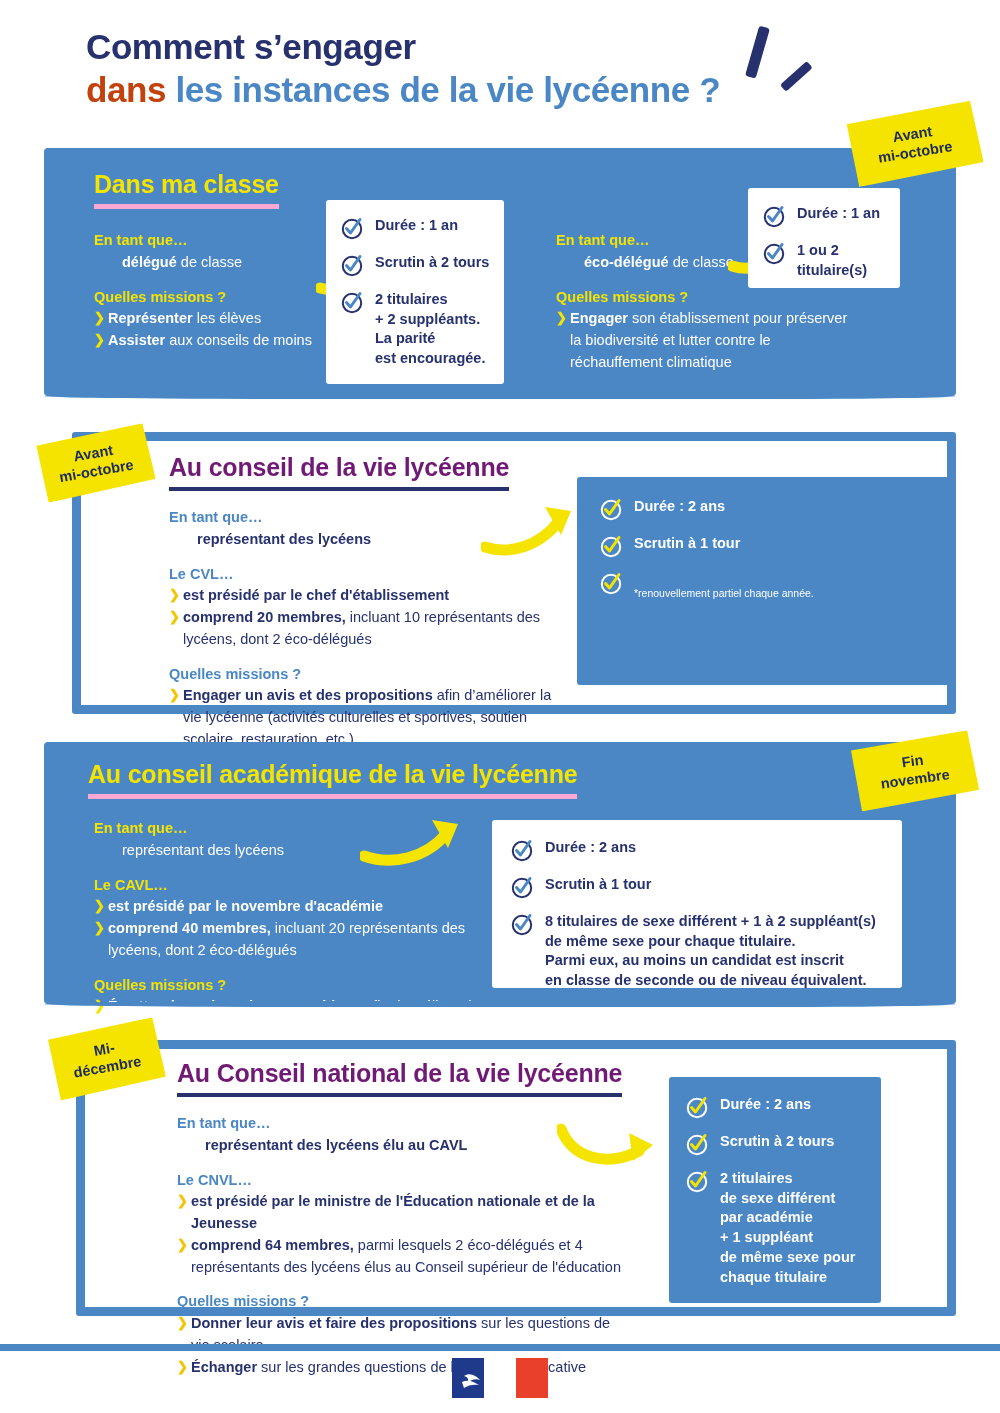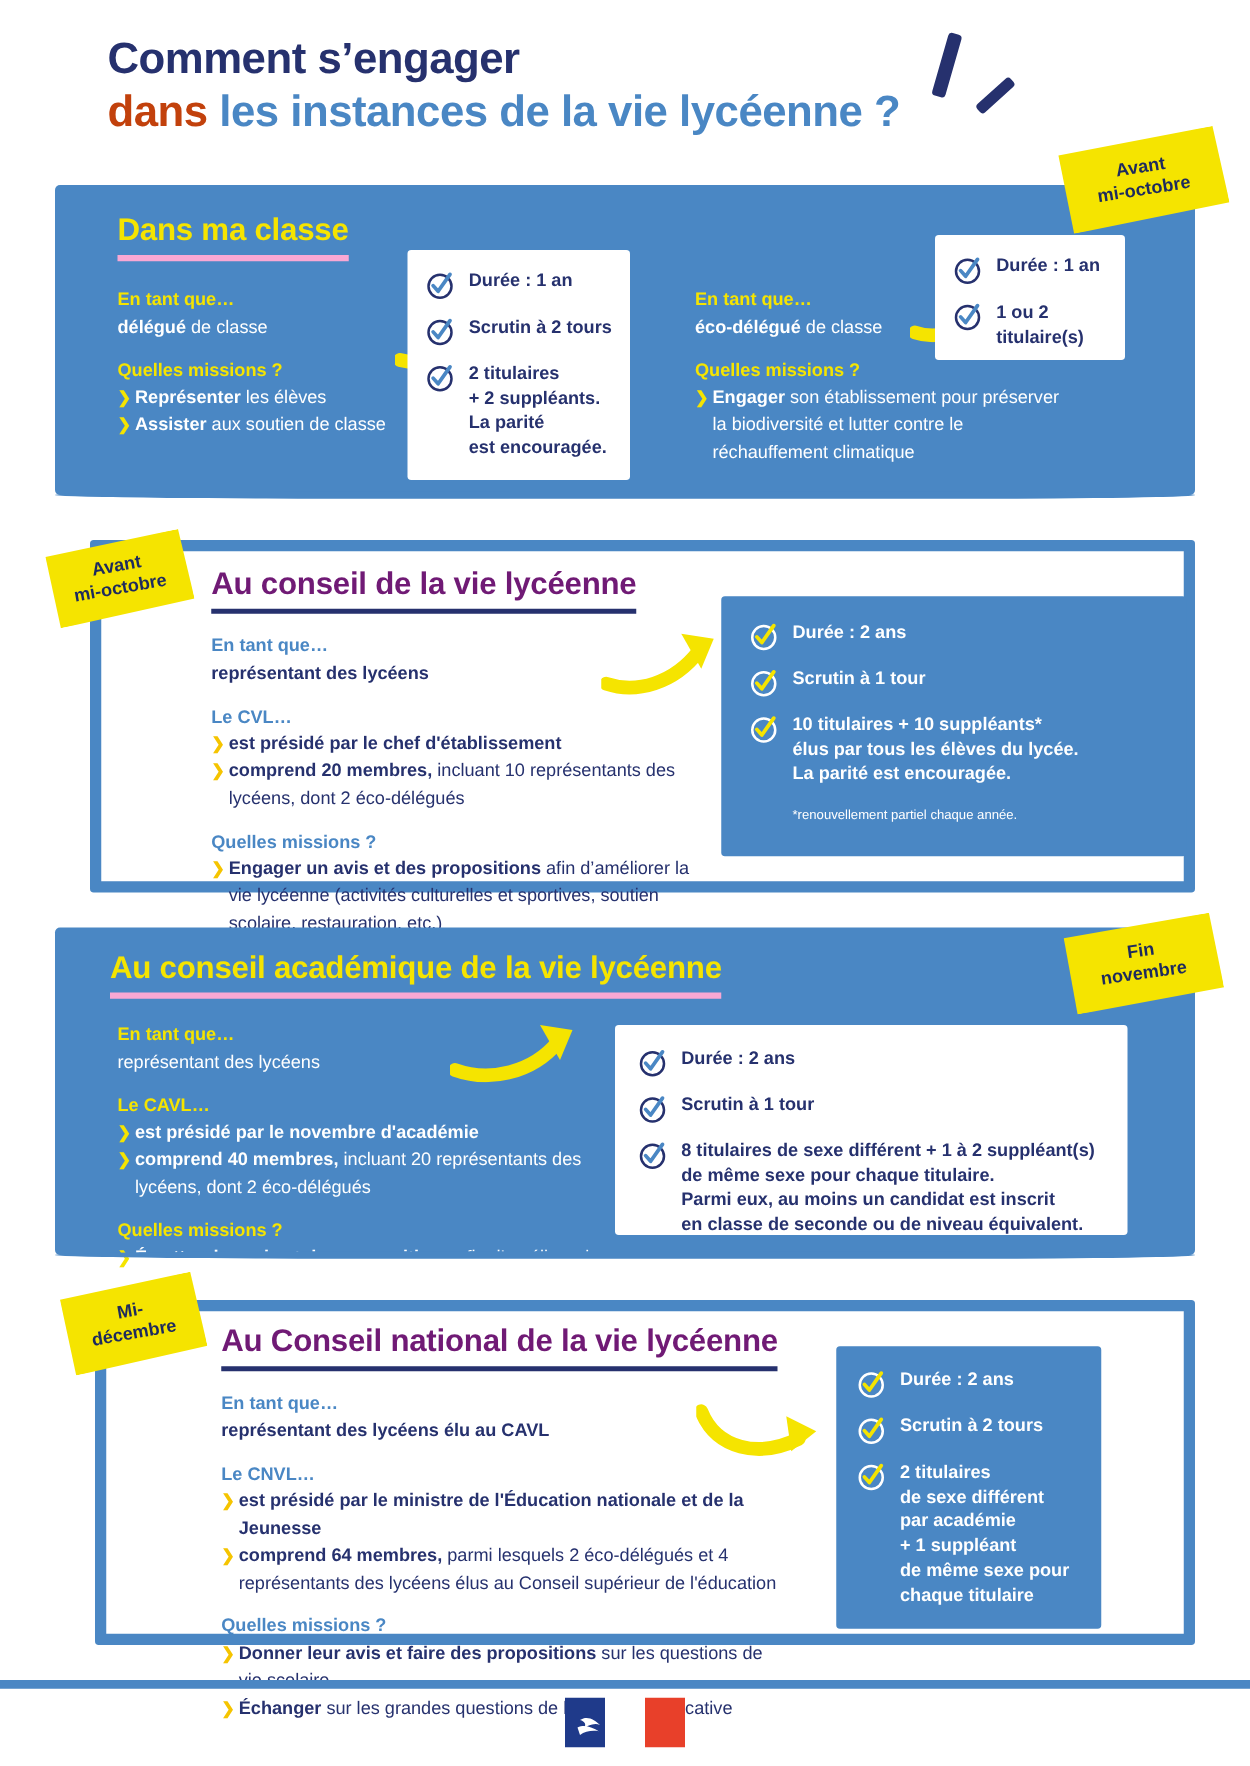--- a/index.html
+++ b/index.html
@@ -50,21 +50,21 @@
     padding-bottom: 5px; display: inline-block;
   }
   .t-yellow { color: #f5e400; border-bottom: 5px solid #f9a8d4; }
   .t-navy   { color: #701a75; border-bottom: 4px solid #26316e; }
 
   
   .blk { position: absolute; }
   .lbl { font-size: 14.5px; font-weight: bold; line-height: 1.5; }
   .lbl-yellow { color: #f5e400; }
   .lbl-blue { color: #4a87c4; }
-  .txt { font-size: 14.5px; line-height: 1.5; }
+  .txt { font-size: 14.5px; line-height: 1.5; margin-left: 28px; }
   .txt-white { color: #ffffff; }
   .txt-navy { color: #26316e; }
   .txt b { font-weight: bold; }
   .gap { height: 13px; }
 
   ul.bl { list-style: none; }
   ul.bl li { position: relative; padding-left: 14px; font-size: 14.5px; line-height: 1.5; }
   ul.bl li .chev {
     position: absolute; left: 0; top: 0; font-weight: bold; font-size: 13px;
   }
@@ -129,21 +129,21 @@
       <div class="sec-title t-yellow">Dans ma classe</div>
     </div>
 
     <div class="blk" style="left:50px; top:82px; width:250px;">
       <div class="lbl lbl-yellow">En tant que…</div>
       <div class="txt txt-white"><b>délégué</b><span> de classe</span></div>
       <div class="gap"></div>
       <div class="lbl lbl-yellow">Quelles missions ?</div>
       <ul class="bl">
         <li class="txt-white"><span class="chev chev-yellow">❯</span><b>Représenter</b><span> les élèves</span></li>
-        <li class="txt-white"><span class="chev chev-yellow">❯</span><b>Assister</b><span> aux soutien de classe</span></li>
+        <li class="txt-white"><span class="chev chev-yellow">❯</span><b>Assister</b><span> aux conseils de moins</span></li>
       </ul>
     </div>
 
     <svg class="arrow" style="left:272px;top:96px;width:92px;height:52px;" viewBox="0 0 92 52">
       <path d="M4 44 C 26 50, 54 40, 72 18" stroke="#f5e400" stroke-width="11" fill="none" stroke-linecap="round"></path>
       <path d="M58 6 L82 10 L74 32 Z" fill="#f5e400"></path>
     </svg>
 
     <div class="card card-white" style="left:282px; top:52px; width:178px; height:184px;">
       <div class="card-row">
@@ -254,23 +254,20 @@
           <path d="M6.5 12.5 L10.5 17 L20 3.5" fill="none" stroke="#f5e400" stroke-width="3" stroke-linecap="round" stroke-linejoin="round"></path>
         </svg>
         <div class="ct ct-white">Scrutin à 1 tour</div>
       </div>
       <div class="card-row">
         <svg class="ck" width="24" height="24" viewBox="0 0 24 24">
           <circle cx="12" cy="13" r="9.2" fill="none" stroke="#ffffff" stroke-width="2"></circle>
           <path d="M6.5 12.5 L10.5 17 L20 3.5" fill="none" stroke="#f5e400" stroke-width="3" stroke-linecap="round" stroke-linejoin="round"></path>
         </svg>
         <div>
-          <div class="ct ct-white" style="white-space:pre-line;">10 titulaires + 10 suppléants*
-élus par tous les élèves du lycée.
-La parité est encouragée.</div>
           <div class="foot-note">*renouvellement partiel chaque année.</div>
         </div>
       </div>
     </div>
   </div>
 
   <div class="sticky s2">
     <div>
       <div>Avant</div>
       <div>mi-octobre</div>

